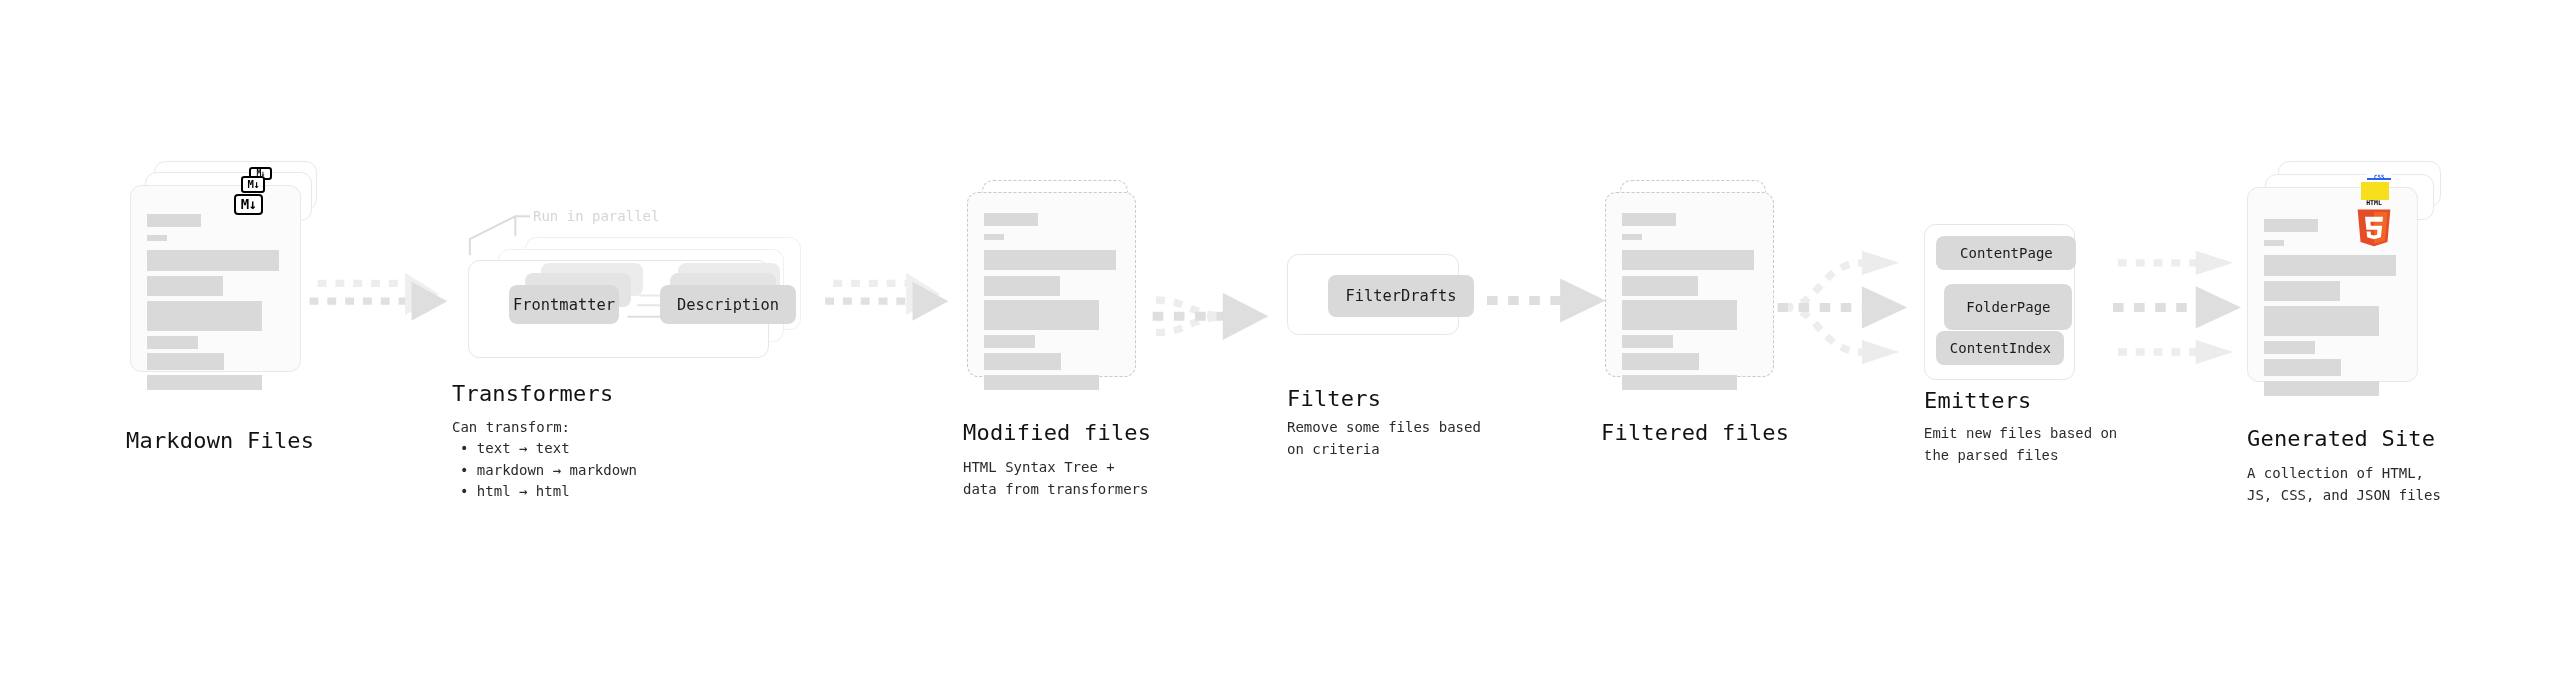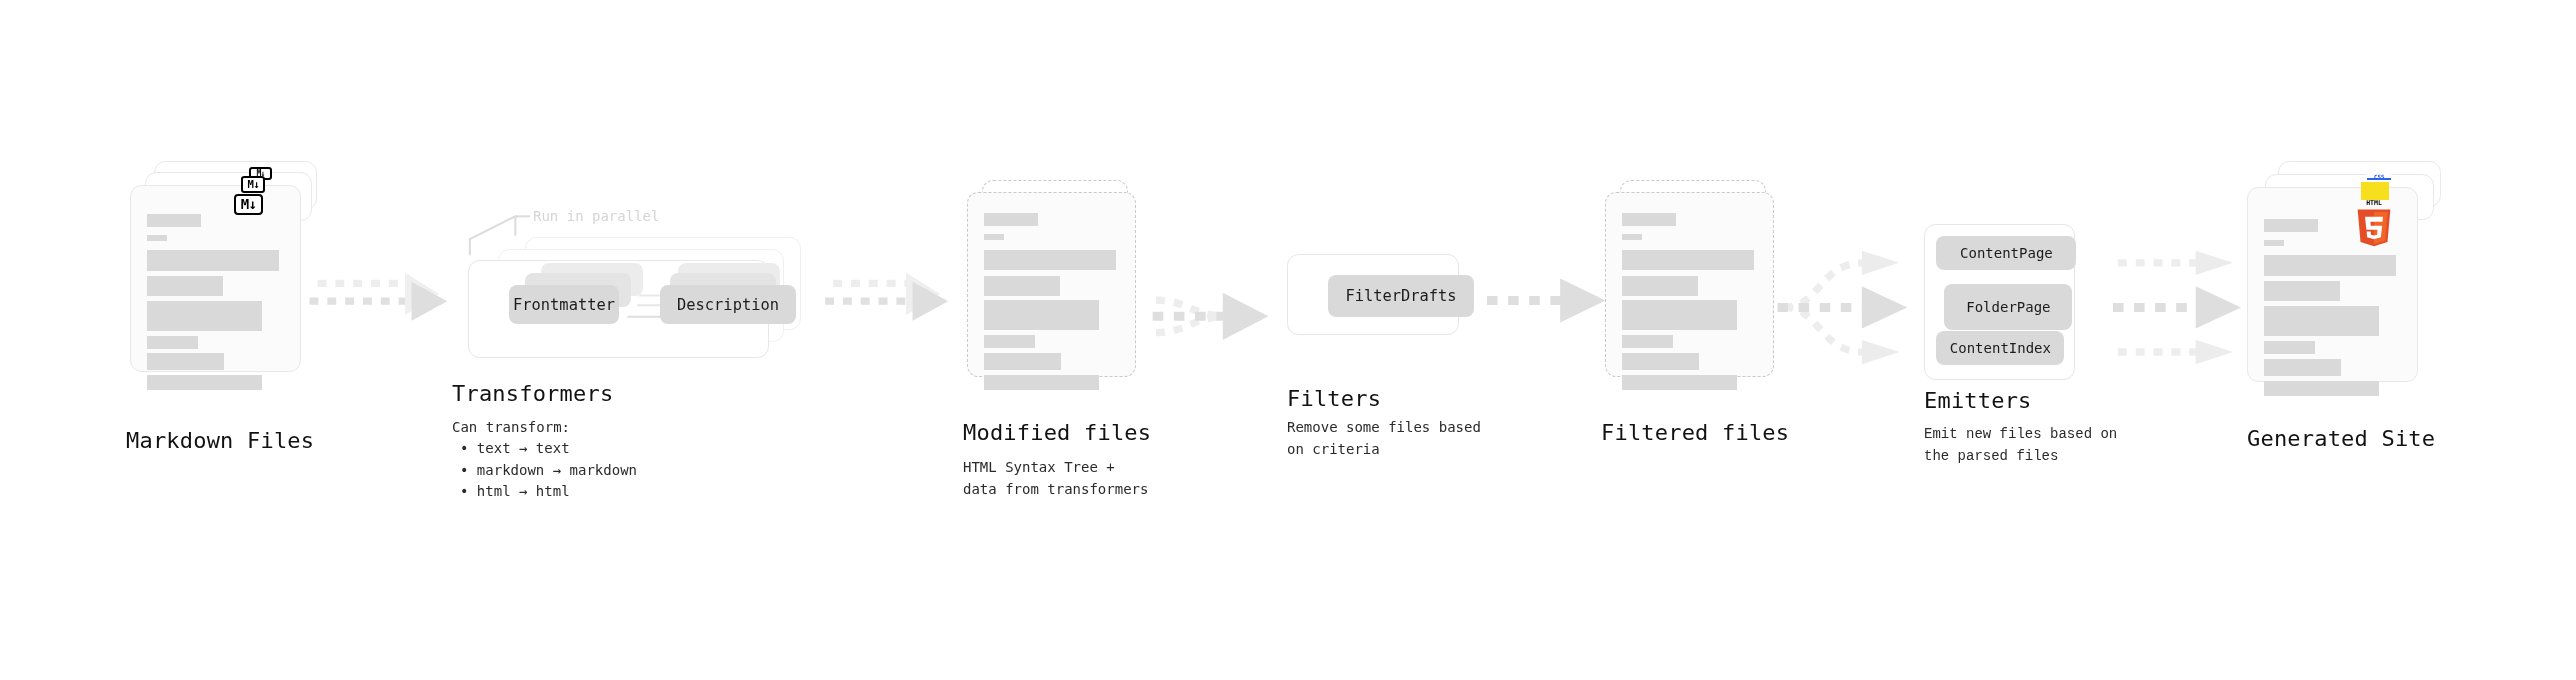--- a/index.html
+++ b/index.html
@@ -327,15 +327,17 @@
       <svg width="46" height="49" viewBox="0 0 56 60">
         <text x="28" y="9" font-family="DejaVu Sans Mono, monospace" font-size="8" font-weight="bold" fill="#000" text-anchor="middle">HTML</text>
         <path d="M8,14 L48,14 L44.5,54 L28,59 L11.5,54 Z" fill="#e44d26"></path>
         <path d="M28,17 L28,56.2 L41.6,52.3 L44.6,17 Z" fill="#f16529"></path>
         <path d="M17,23 L39,23 L38.4,29 L23.6,29 L24,34 L38,34 L36.4,48 L28,50.5 L19.6,48 L19,41 L24,41 L24.3,45 L28,46 L31.8,45 L32.2,39 L18.7,39 Z" fill="#fff"></path>
       </svg>
     </div>
   </div>
 
   <div class="title" style="left:2247px; top:426px;">Generated Site</div>
+  <div class="subtitle" style="left:2247px; top:463px;">A collection of HTML,
+JS, CSS, and JSON files</div>
 
 </div>
 
 
 </body></html>

